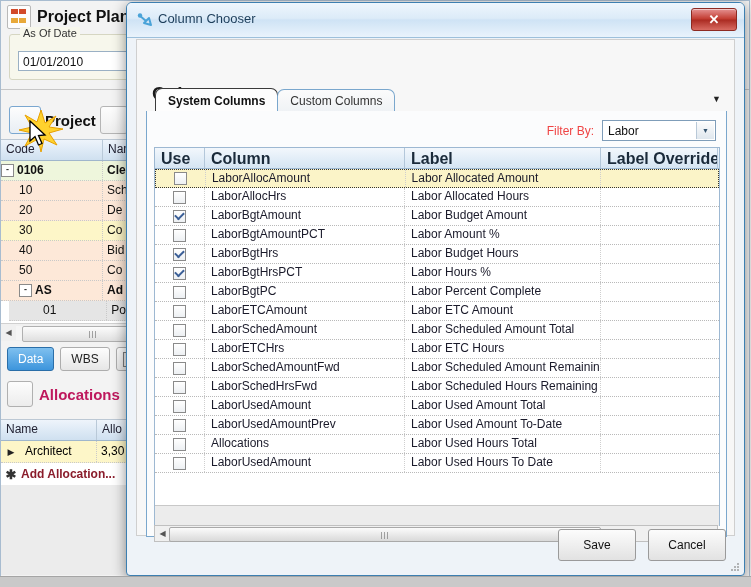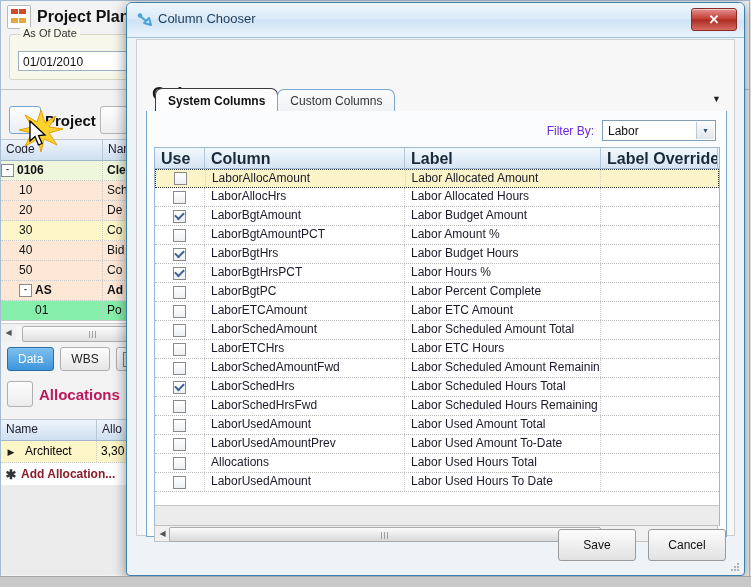--- a/index.html
+++ b/index.html
@@ -41,21 +41,21 @@
   .g1c1{width:102px;border-right:1px solid #b9c9d8;}
   .g1c2{width:78px;}
   .g1row{display:flex;height:19px;font-size:12px;color:#111;border-bottom:1px dotted #c9c9c9;align-items:center;}
   .g1row .c1{width:102px;box-sizing:border-box;border-right:1px dotted #c9c9c9;height:19px;line-height:19px;overflow:hidden;white-space:nowrap;}
   .g1row .c2{width:78px;box-sizing:border-box;height:19px;line-height:19px;overflow:hidden;white-space:nowrap;padding-left:4px;}
   .exp{display:inline-block;width:11px;height:11px;border:1px solid #8a8a8a;background:#fff;font-size:9px;
     line-height:9px;text-align:center;color:#333;margin-right:3px;vertical-align:middle;}
   .r-green{background:#eef6dc;}
   .r-peach{background:#fde8d8;}
   .r-yellow{background:#fdf6c8;}
-  .r-blue{background:#86efac;}
+  .r-blue{background:#e5e5e5;margin-left:8px;}
   .ind1{padding-left:18px;}
   .ind2{padding-left:34px;}
   .bold{font-weight:bold;}
 
   .hscroll1{position:absolute;left:0px;top:322px;width:180px;height:17px;background:#f0f0f0;border-top:1px solid #d0d0d0;display:flex;align-items:center;}
   .hs-arrow{width:15px;height:15px;display:flex;align-items:center;justify-content:center;font-size:8px;color:#555;}
   .hs-track{flex:1;height:14px;background:#f5f5f5;position:relative;}
   .hs-thumb{position:absolute;left:6px;top:0;width:140px;height:14px;
     background:linear-gradient(#fcfcfc,#dfdfdf);border:1px solid #b0b0b0;border-radius:2px;
     display:flex;align-items:center;justify-content:center;font-size:8px;color:#777;letter-spacing:1px;}
@@ -111,21 +111,21 @@
   .tab{height:22px;padding:0 12px;font-size:12px;display:flex;align-items:center;
     border:1px solid #7aa7cd;border-bottom:none;border-radius:7px 7px 0 0;margin-right:-1px;cursor:pointer;}
   .tab.active{background:#fdfdfd;font-weight:bold;color:#111;height:23px;border-color:#3a3a3a;}
   .tab.idle{background:linear-gradient(#fbfbfb,#eff2f5);color:#333;}
   .tab-rest{flex:1;height:22px;border-bottom:1px solid #7aa7cd;}
   .tab-menu{position:absolute;right:4px;top:6px;font-size:9px;color:#222;cursor:pointer;}
 
   .tabpane{position:absolute;left:9px;top:71px;width:579px;height:425px;background:#fbfcfd;border:1px solid #7aa7cd;border-top:none;}
 
   .filter-row{position:absolute;right:10px;top:9px;display:flex;align-items:center;gap:8px;}
-  .filter-lbl{font-size:12px;color:#6d28d9;}
+  .filter-lbl{font-size:12px;color:#ef4444;}
   .filter-sel{width:114px;height:21px;background:#fff;border:1px solid #7f9db9;display:flex;align-items:center;
     font-size:12px;color:#111;padding-left:5px;box-sizing:border-box;position:relative;cursor:pointer;}
   .filter-arrow{position:absolute;right:1px;top:1px;width:17px;height:17px;
     background:linear-gradient(#fcfcfc,#dfe7ee);border-left:1px solid #b9c9d8;
     display:flex;align-items:center;justify-content:center;font-size:7px;color:#34536e;}
 
   .grid-wrap{position:absolute;left:7px;top:36px;width:564px;height:377px;border:1px solid #9db8d2;background:#fff;}
   .ghead{display:flex;height:20px;background:linear-gradient(#f2f7fc,#d5e5f3);border-bottom:1px solid #9db8d2;font-size:16px;color:#1a2a3a;font-weight:bold;}
   .ghead div{box-sizing:border-box;padding:2px 6px;border-right:1px solid #b3c7da;overflow:hidden;white-space:nowrap;}
   .cw-use{width:50px;}
@@ -406,28 +406,20 @@
             <div class="grow">
               <div class="cw-use">
                 <div class="cbx"></div>
               </div>
               <div class="cw-col">LaborSchedAmountFwd</div>
               <div class="cw-lab">Labor Scheduled Amount Remaining</div>
               <div class="cw-ovr"></div>
             </div>
             <div class="grow">
               <div class="cw-use">
-                <div class="cbx on"></div>
-              </div>
-              <div class="cw-col">LaborSchedHrs</div>
-              <div class="cw-lab">Labor Scheduled Hours Total</div>
-              <div class="cw-ovr"></div>
-            </div>
-            <div class="grow">
-              <div class="cw-use">
                 <div class="cbx"></div>
               </div>
               <div class="cw-col">LaborSchedHrsFwd</div>
               <div class="cw-lab">Labor Scheduled Hours Remaining</div>
               <div class="cw-ovr"></div>
             </div>
             <div class="grow">
               <div class="cw-use">
                 <div class="cbx"></div>
               </div>

